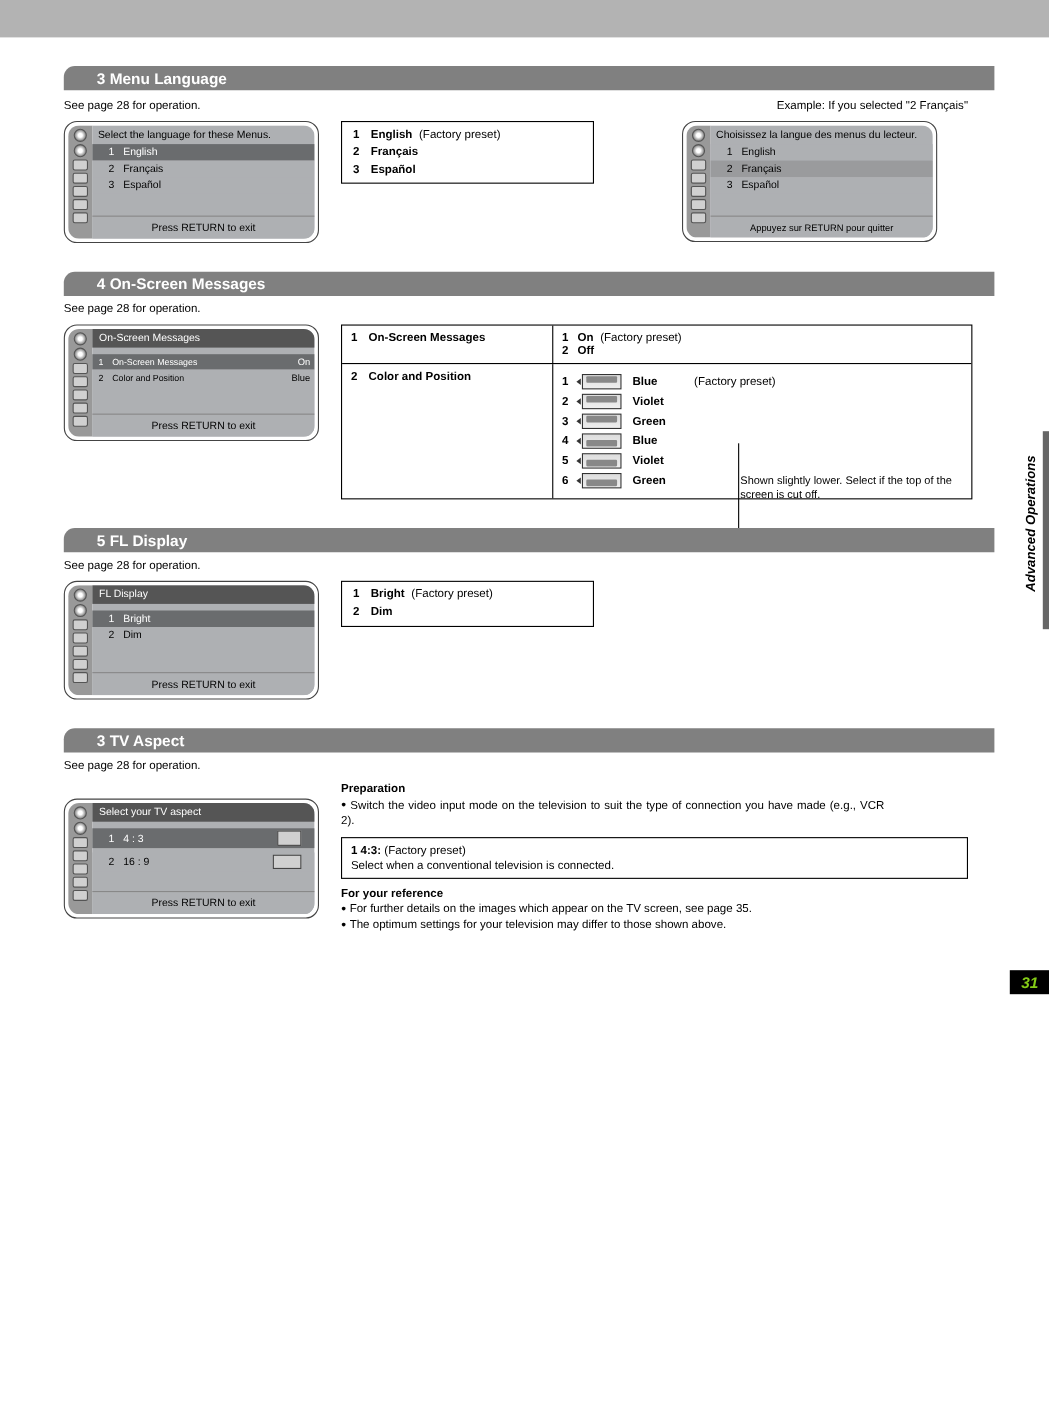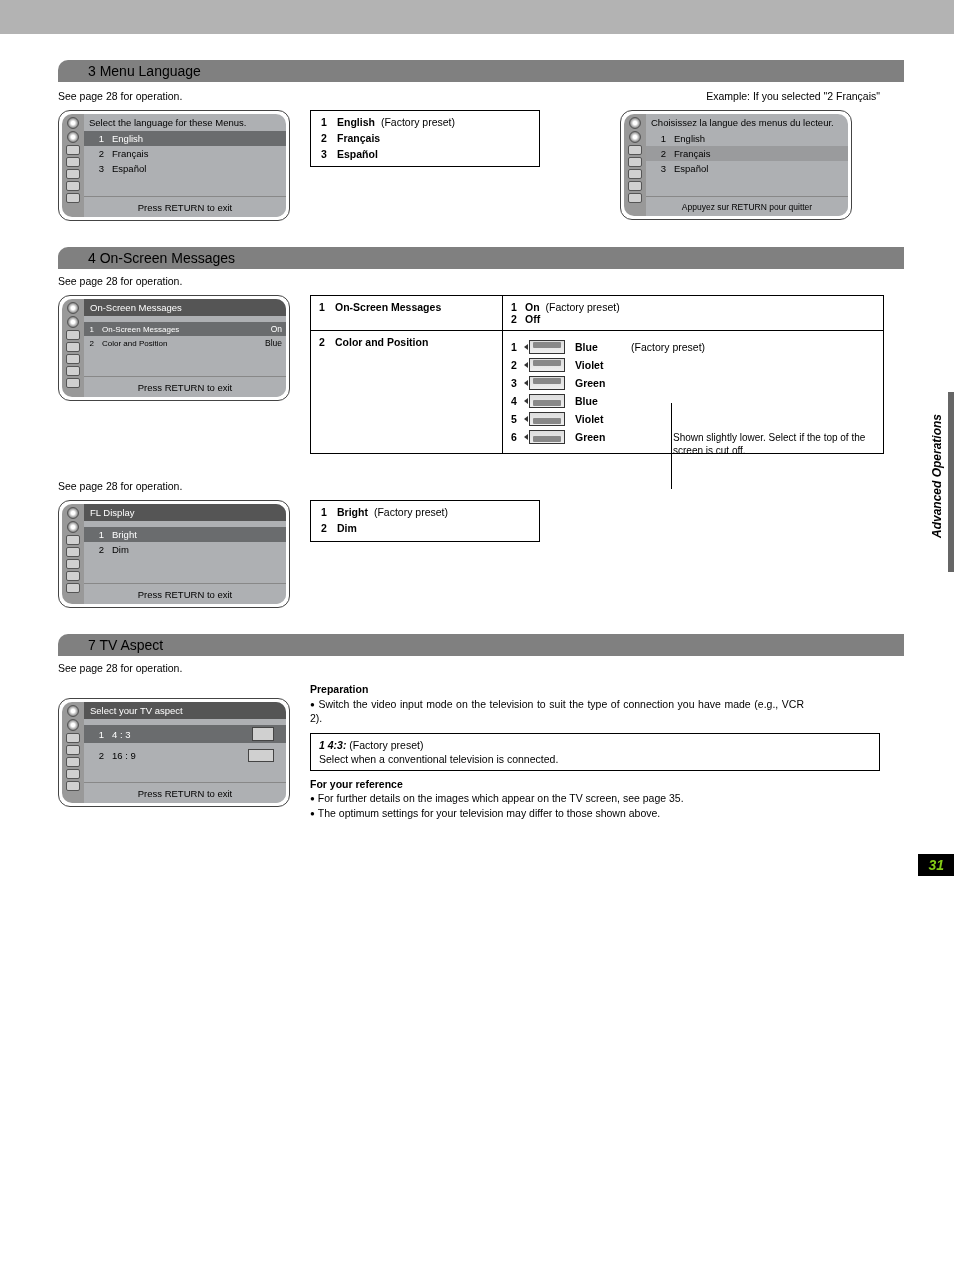--- a/index.html
+++ b/index.html
@@ -9,22 +9,22 @@
     background: #fff;
     font-family: Arial, Helvetica, sans-serif;
     color: #000;
     width: 954px;
   }
   .top-gray-bar { height: 34px; background: #b3b3b3; }
   .page { padding: 26px 50px 10px 58px; position: relative; }
 
   .section-header {
     background: #808080;
-    color: #000000;
-    font-weight: normal;
+    color: #ffffff;
+    font-weight: bold;
     font-size: 14px;
     padding: 3px 10px 3px 30px;
     margin-bottom: 6px;
     border-top-left-radius: 10px;
   }
   .note-line { font-size: 10.5px; margin: 2px 0 8px 0; }
 
   .row { display: flex; align-items: flex-start; gap: 20px; }
 
   
@@ -132,21 +132,21 @@
     width: 6px;
     height: 180px;
     background: #666;
   }
 
   .prep-block { font-size: 10.5px; width: 494px; line-height:1.35; }
   .prep-block .hdr { font-weight: bold; }
   .tv-aspect-box { border: 1px solid #000; font-size: 10.5px; width: 570px; }
   .tv-aspect-box .r { padding: 4px 8px; border-bottom: 1px solid #000; }
   .tv-aspect-box .r:last-child { border-bottom: none; }
-  .tv-aspect-box .b { font-weight: bold; font-style: italic; }
+  .tv-aspect-box .b { font-weight: bold; }
 
   .page-num-box {
     position: absolute;
     right: 0;
     bottom: 0;
     padding: 3px 10px;
     background: #000;
     color: #84cc16;
     font-style: italic;
     font-weight: bold;
@@ -349,20 +349,21 @@
             <div class="bracket-note">
               <span>Shown slightly lower. Select if the top of the screen is cut off.</span>
             </div>
           </div>
         </div>
       </div>
     </div>
   </div>
 
   <div class="sec-block">
+    <div class="section-header">5  FL Display</div>
     <div class="note-line">See page 28 for operation.</div>
     <div class="row">
       <div class="menu-wrap">
         <div class="menu-inner">
           <div class="menu-icons">
             <div class="mi disc"></div>
             <div class="mi disc"></div>
             <div class="mi"></div>
             <div class="mi"></div>
             <div class="mi"></div>
@@ -394,21 +395,21 @@
         </div>
         <div class="opt-row">
           <span class="num">2</span>
           <span class="label">Dim</span>
         </div>
       </div>
     </div>
   </div>
 
   <div class="sec-block" style="margin-bottom:10px;">
-    <div class="section-header">7  TV Aspect</div>
+    <div class="section-header">3  TV Aspect</div>
     <div class="note-line">See page 28 for operation.</div>
     <div class="row">
       <div class="menu-wrap" style="margin-top:16px;">
         <div class="menu-inner">
           <div class="menu-icons">
             <div class="mi disc"></div>
             <div class="mi disc"></div>
             <div class="mi"></div>
             <div class="mi"></div>
             <div class="mi"></div>

